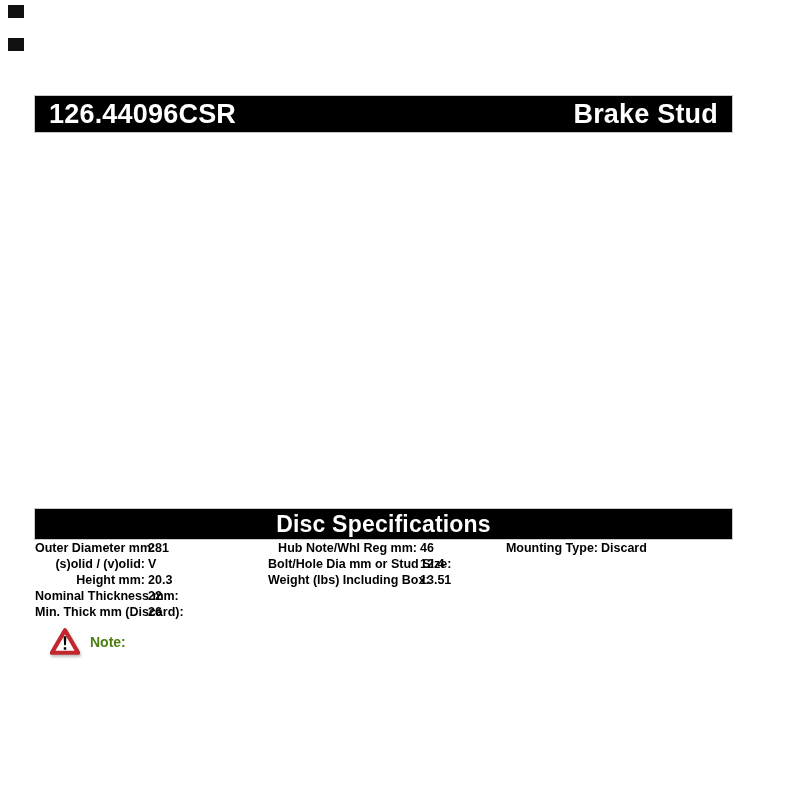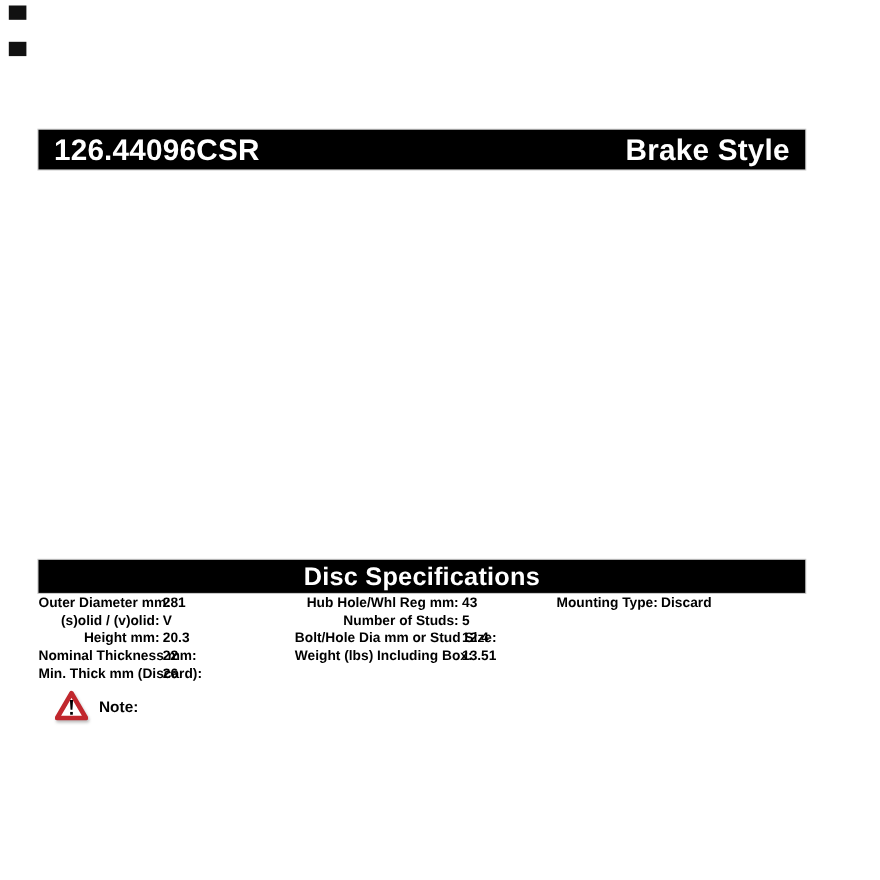--- a/index.html
+++ b/index.html
@@ -12,21 +12,21 @@
   }
   .page{position:absolute;inset:0;background:#ffffff;}
 
   
   .corner-mark{position:absolute;left:8px;width:16px;height:13px;background:#111;}
   .mark1{top:5px;}
   .mark2{top:38px;}
 
   
   .header-bar{
-    position:absolute;left:35px;top:118px;width:697px;height:36px;
+    position:absolute;left:35px;top:96px;width:697px;height:36px;
     background:#000;color:#fff;
     display:flex;align-items:center;justify-content:space-between;
     padding:0 14px;box-sizing:border-box;
     font-size:27px;font-weight:bold;letter-spacing:0.2px;
     box-shadow:0 0 0 1px #c9c9c9;
   }
 
   
   .spec-title-bar{
     position:absolute;left:35px;top:509px;width:697px;height:30px;
@@ -50,34 +50,34 @@
   .spec-value{display:inline-block;margin-left:3px;text-align:left;}
 
   
   .warn-icon{
     position:absolute;left:50px;top:627px;width:30px;height:29px;
     filter:drop-shadow(1.5px 2px 1.5px #b9b9b9);
   }
   .warn-icon svg{display:block;width:100%;height:100%;}
   .note-label{
     position:absolute;left:90px;top:634px;
-    font-size:14px;font-weight:bold;color:#000000;
+    font-size:14px;font-weight:bold;color:#4d7c0f;
   }
 </style>
 </head>
 <body>
 
 <div class="page">
 
   <div class="corner-mark mark1"></div>
   <div class="corner-mark mark2"></div>
 
   <header class="header-bar">
     <span>126.44096CSR</span>
-    <span>Brake Style</span>
+    <span>Brake Stud</span>
   </header>
 
   <div class="spec-title-bar">
     <span>Disc Specifications</span>
   </div>
 
   <div class="spec-col col1" id="spec-col-0">
       <div class="spec-row">
         <span class="spec-label">Outer Diameter mm:</span>
         <span class="spec-value">281</span>
@@ -94,26 +94,22 @@
         <span class="spec-label">Nominal Thickness mm:</span>
         <span class="spec-value">22</span>
       </div>
       <div class="spec-row">
         <span class="spec-label">Min. Thick mm (Discard):</span>
         <span class="spec-value">26</span>
       </div>
     </div>
   <div class="spec-col col2" id="spec-col-1">
       <div class="spec-row">
-        <span class="spec-label">Hub Hole/Whl Reg mm:</span>
-        <span class="spec-value">43</span>
-      </div>
-      <div class="spec-row">
-        <span class="spec-label">Number of Studs:</span>
-        <span class="spec-value">5</span>
+        <span class="spec-label">Hub Note/Whl Reg mm:</span>
+        <span class="spec-value">46</span>
       </div>
       <div class="spec-row">
         <span class="spec-label">Bolt/Hole Dia mm or Stud Size:</span>
         <span class="spec-value">12.4</span>
       </div>
       <div class="spec-row">
         <span class="spec-label">Weight (lbs) Including Box:</span>
         <span class="spec-value">13.51</span>
       </div>
     </div>

